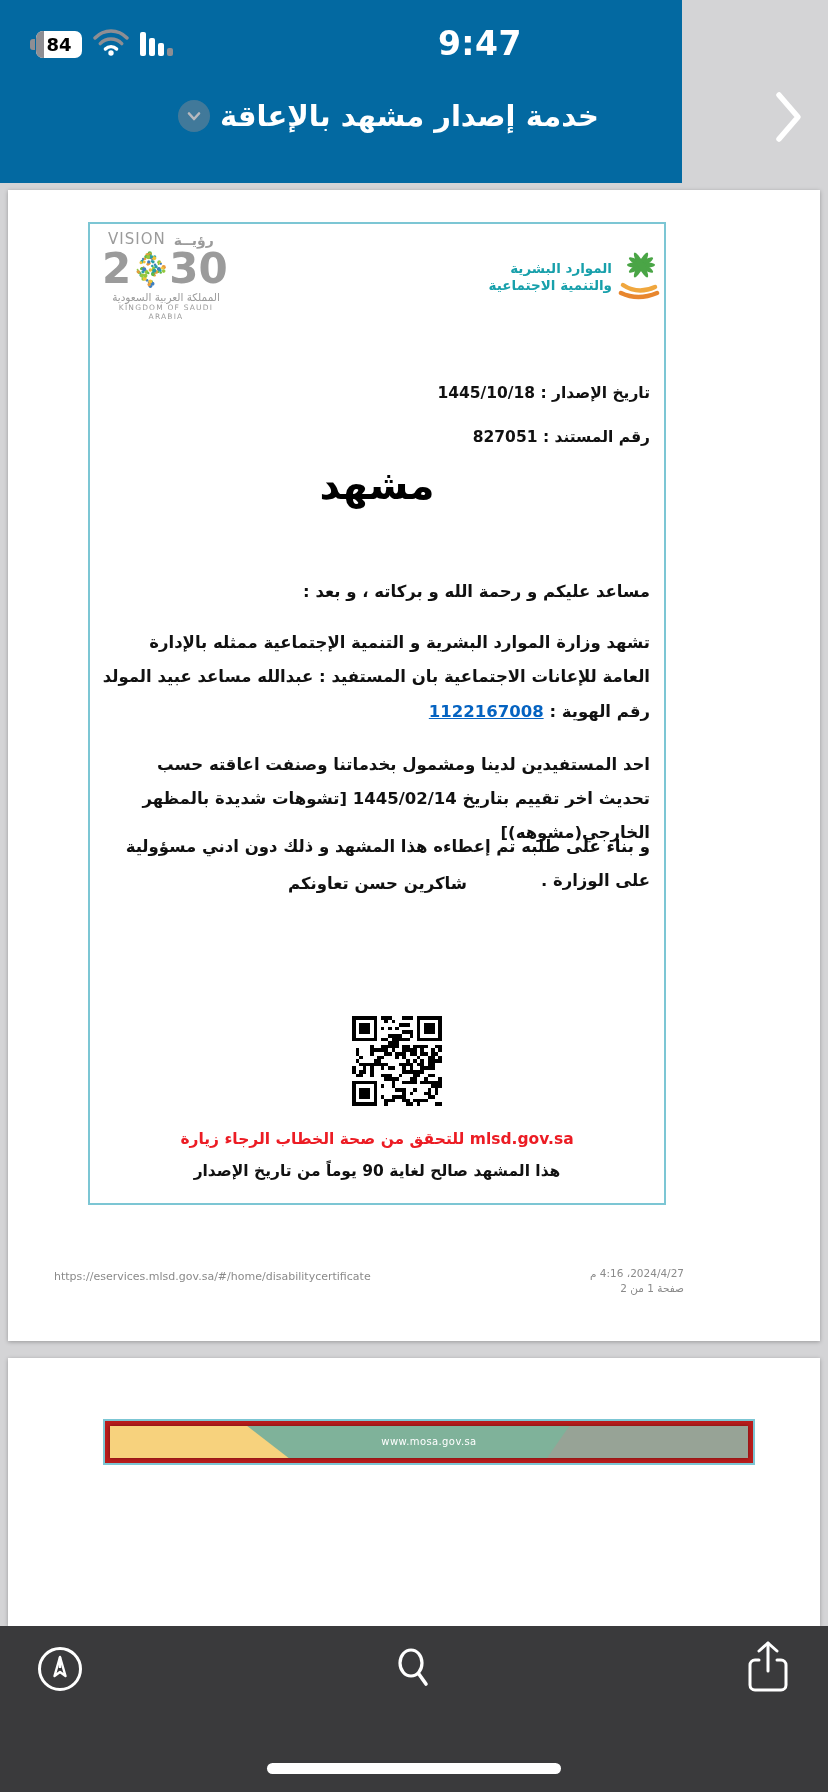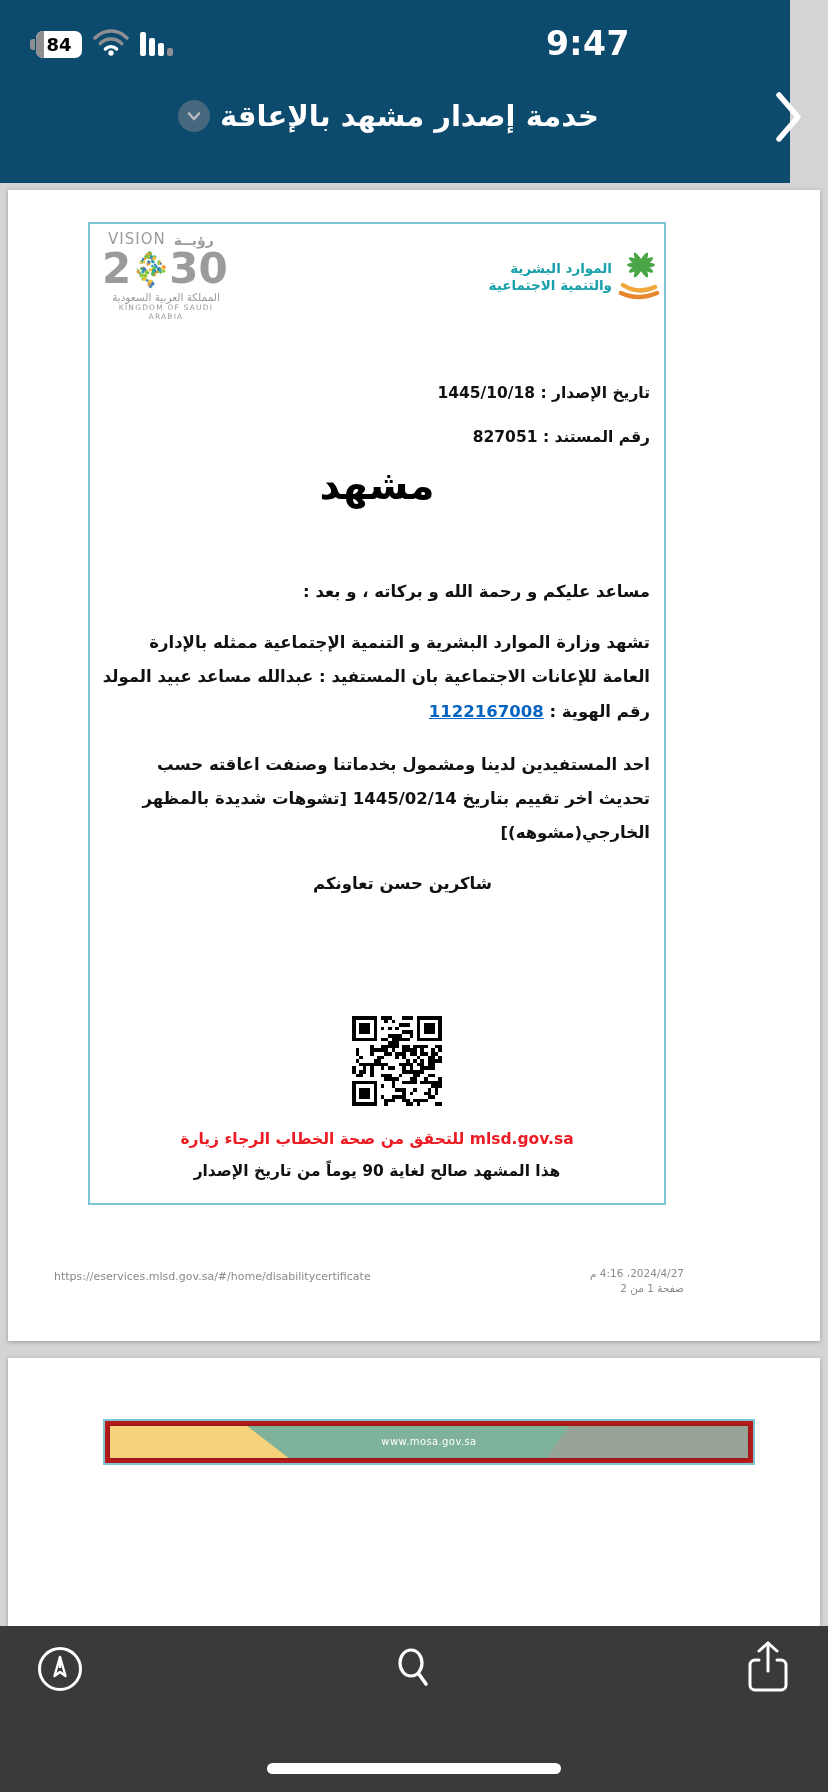--- a/index.html
+++ b/index.html
@@ -1,20 +1,20 @@
 <!DOCTYPE html>
 <html style="--teal-border: #7cc6d4; --ministry-teal: #18a0ab; --alert-red: #ec1c24; --link-blue: #0563c1; --banner-yellow: #f7d27d; --banner-green: #7fb29a; --banner-gray: #97a396;"><head>
 <meta charset="utf-8">
 <style>
   * { margin:0; padding:0; box-sizing:border-box; }
   body { background:#3a3a3c; font-family:"DejaVu Sans", sans-serif; }
   .screen { position:relative; width:828px; height:1792px; margin:0 auto; overflow:hidden; background:#d4d4d6; }
 
   
-  .chrome-top { position:absolute; left:0; top:0; width:790px; height:183px; background:#0c4a6e; }
+  .chrome-top { position:absolute; left:0; top:0; width:682px; height:183px; background:#0369a1; }
   .status-time { position:absolute; top:24px; right:160px; color:#fff; font-size:33px; font-weight:600; letter-spacing:.5px; }
   .status-left { position:absolute; left:36px; top:30px; display:flex; align-items:center; gap:11px; height:28px; }
   .battery { position:relative; width:46px; height:27px; background:#fff; border-radius:7px; display:flex; align-items:center; justify-content:center; }
   .battery .gap { position:absolute; left:0; top:0; width:8px; height:27px; background:#8e8e93; border-radius:7px 0 0 7px; }
   .battery .pct { position:relative; font-size:18px; font-weight:700; color:#000; }
   .battery .nub { position:absolute; left:-6px; top:8px; width:5px; height:11px; background:#8e8e93; border-radius:3px 0 0 3px; }
   .cellbars { display:flex; align-items:flex-end; gap:3px; height:24px; }
   .cellbars i { display:block; width:6px; border-radius:2px; background:#fff; }
   .cellbars i:nth-child(1){height:24px;} .cellbars i:nth-child(2){height:18px;}
   .cellbars i:nth-child(3){height:13px;} .cellbars i:nth-child(4){height:8px; background:#8e8e93;}
@@ -50,21 +50,21 @@
   
   .ar { direction:rtl; }
   .dline { position:absolute; right:14px; font-size:15.5px; font-weight:700; color:#111; }
   .l-date { top:160px; } .l-num { top:204px; }
   .l-title { position:absolute; left:0; right:0; top:238px; text-align:center; font-size:40px; font-weight:700; color:#000; }
   .l-greet { position:absolute; right:14px; top:358px; font-size:16.5px; font-weight:700; color:#111; }
   .para { position:absolute; right:14px; left:10px; font-size:16.5px; font-weight:700; color:#111; text-align:right; line-height:34px; }
   .l-p1 { top:402px; } .l-p2 { top:524px; } .l-p3 { top:606px; }
   .l-id { position:absolute; right:14px; top:478px; font-size:16.5px; font-weight:700; color:#111; }
   .l-id a { color:var(--link-blue,#0563c1); text-decoration:underline; }
-  .l-thanks { position:absolute; right:172px; top:650px; font-size:16.5px; font-weight:700; color:#111; }
+  .l-thanks { position:absolute; right:197px; top:650px; font-size:16.5px; font-weight:700; color:#111; }
   .l-sign { position:absolute; left:56px; top:716px; font-size:17px; font-weight:700; color:#111; }
   .qr { position:absolute; left:262px; top:792px; width:90px; height:90px; }
   .qr svg rect { fill:#000; }
   .l-red { position:absolute; left:0; right:0; top:906px; text-align:center; direction:ltr; font-size:15.5px; font-weight:700; color:var(--alert-red,#ec1c24); }
   .l-valid { position:absolute; left:0; right:0; top:938px; text-align:center; font-size:15.5px; font-weight:700; color:#111; }
 
   
   .f-url { position:absolute; left:46px; top:1080px; font-size:11px; color:#8a8a8a; }
   .f-right { position:absolute; right:136px; top:1076px; text-align:right; font-size:10.5px; color:#8a8a8a; line-height:15px; }
 
@@ -259,20 +259,21 @@
         <div class="l-greet ar">مساعد عليكم و رحمة الله و بركاته ، و بعد :</div>
 
         <div class="para l-p1 ar">تشهد وزارة الموارد البشرية و التنمية الإجتماعية ممثله بالإدارة العامة للإعانات الاجتماعية بان المستفيد : عبدالله مساعد عبيد المولد</div>
 
         <div class="l-id ar">
           <span>رقم الهوية :</span>
           <a href="#">1122167008</a>
         </div>
 
         <div class="para l-p2 ar">احد المستفيدين لدينا ومشمول بخدماتنا وصنفت اعاقته حسب تحديث اخر تقييم بتاريخ 1445/02/14 [تشوهات شديدة بالمظهر الخارجي(مشوهه)]</div>
+        <div class="para l-p3 ar">و بناء على طلبه تم إعطاءه هذا المشهد و ذلك دون ادني مسؤولية على الوزارة .</div>
 
         <div class="l-thanks ar">شاكرين حسن تعاونكم</div>
 
         <div class="qr" id="qr"><svg viewBox="0 0 25 25" width="100%" height="100%" shape-rendering="crispEdges">
               <rect x="0" y="0" width="1" height="1"></rect>
               <rect x="1" y="0" width="1" height="1"></rect>
               <rect x="2" y="0" width="1" height="1"></rect>
               <rect x="3" y="0" width="1" height="1"></rect>
               <rect x="4" y="0" width="1" height="1"></rect>
               <rect x="5" y="0" width="1" height="1"></rect>

